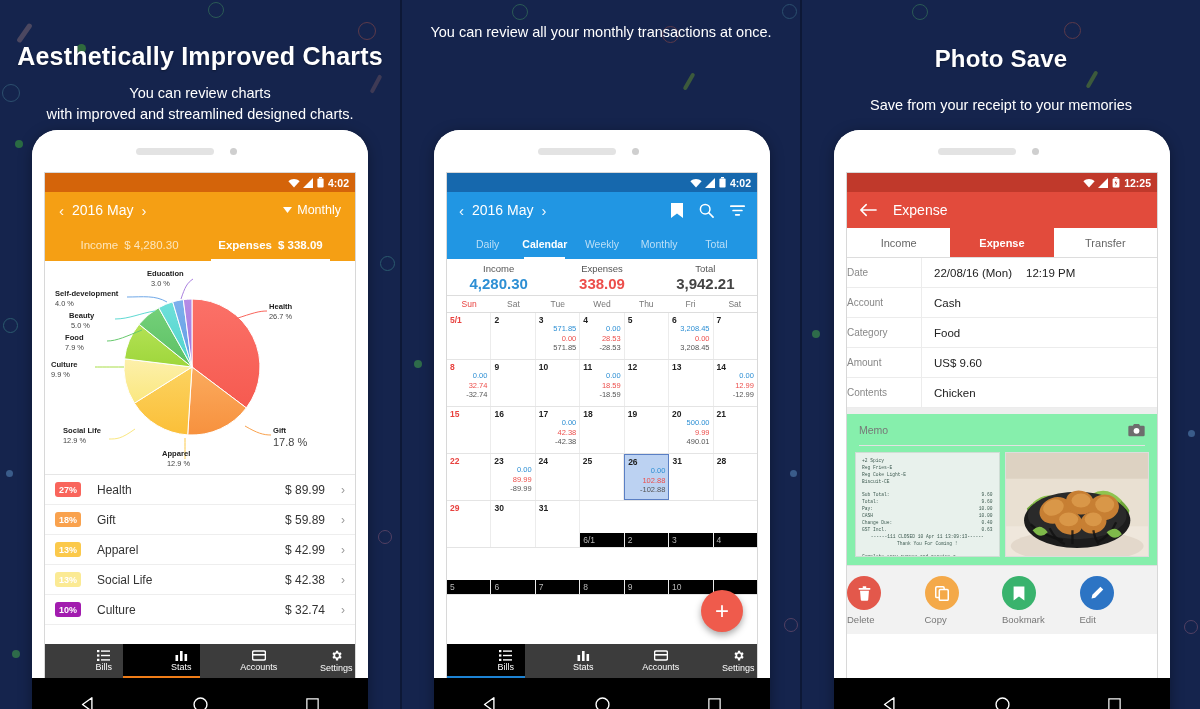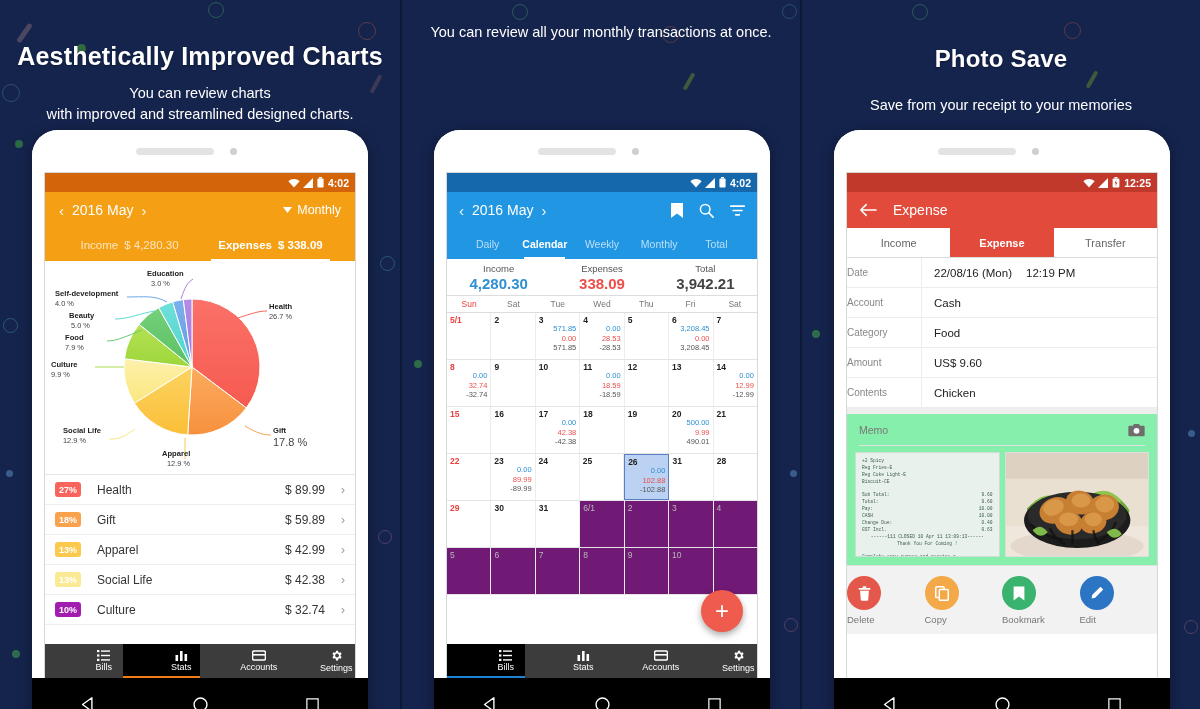--- a/index.html
+++ b/index.html
@@ -108,21 +108,21 @@
   .sum-val { font-size:15px; font-weight:bold; }
 
   .cal { background:#fff; }
   .cal-head { display:flex; border-bottom:1px solid #ddd; height:17px; }
   .cal-head div { flex:1; text-align:center; font-size:8.5px; color:#777; line-height:17px; }
   .cal-head div.sun { color:#e8423f; }
   .cal-row { display:flex; border-bottom:1px solid #e4e4e4; height:47px; }
   .cal-cell { flex:1; border-right:1px solid #ececec; position:relative; padding:2px 3px 0 3px; }
   .cal-cell:last-child { border-right:none; }
   .cal-cell.sel { background:#bcd2f2; border:1px solid #5a7fc4; }
-  .cal-cell.out { background:#701a75; }
+  .cal-cell.out { background:#000000;margin-top:32px; }
   .cd { font-size:8.5px; color:#222; font-weight:bold; }
   .cd.sun { color:#e8423f; }
   .cd.dim { color:#b8b8b8; font-weight:normal; }
   .cvals { position:absolute; right:3px; top:11px; text-align:right; line-height:1.28; }
   .cv { font-size:7.5px; }
   .cv.inc { color:#2d8fd4; }
   .cv.exp { color:#ec4e4b; }
   .cv.tot { color:#555; }
   .fab { position:absolute; right:14px; bottom:46px; width:42px; height:42px;
     border-radius:50%; background:#ef5b4c; color:#fff; display:flex; align-items:center;

